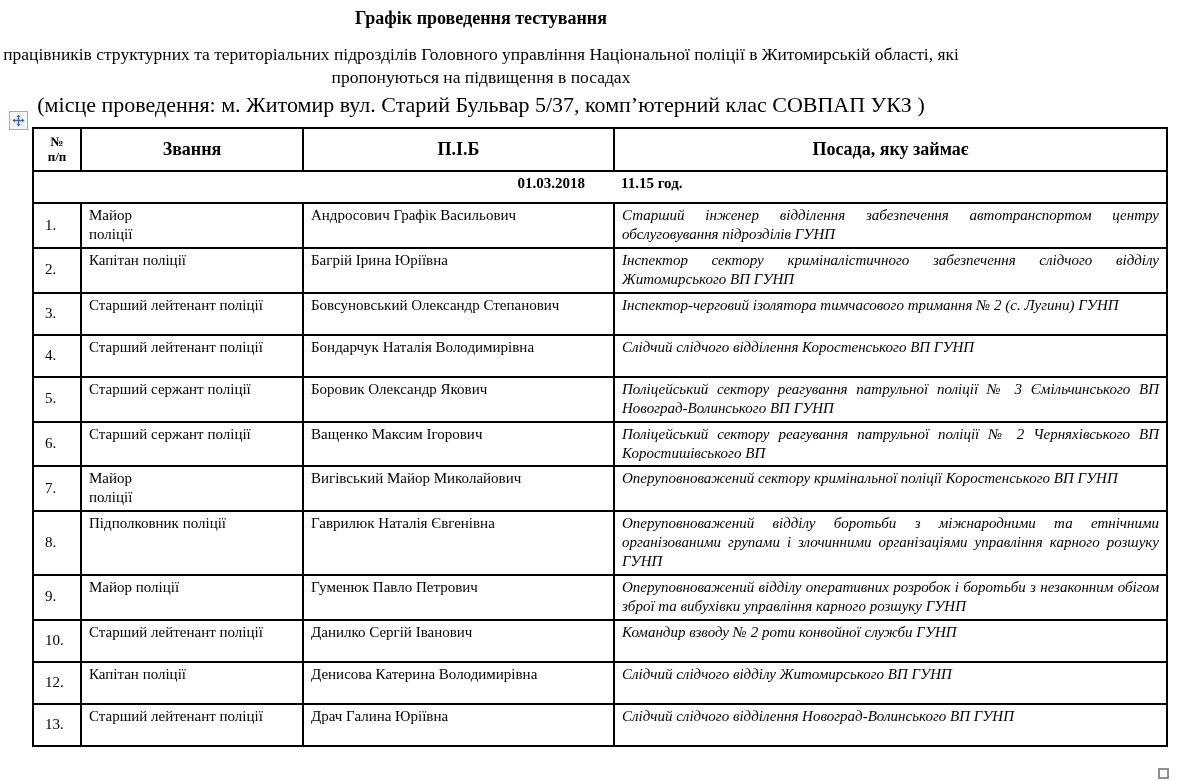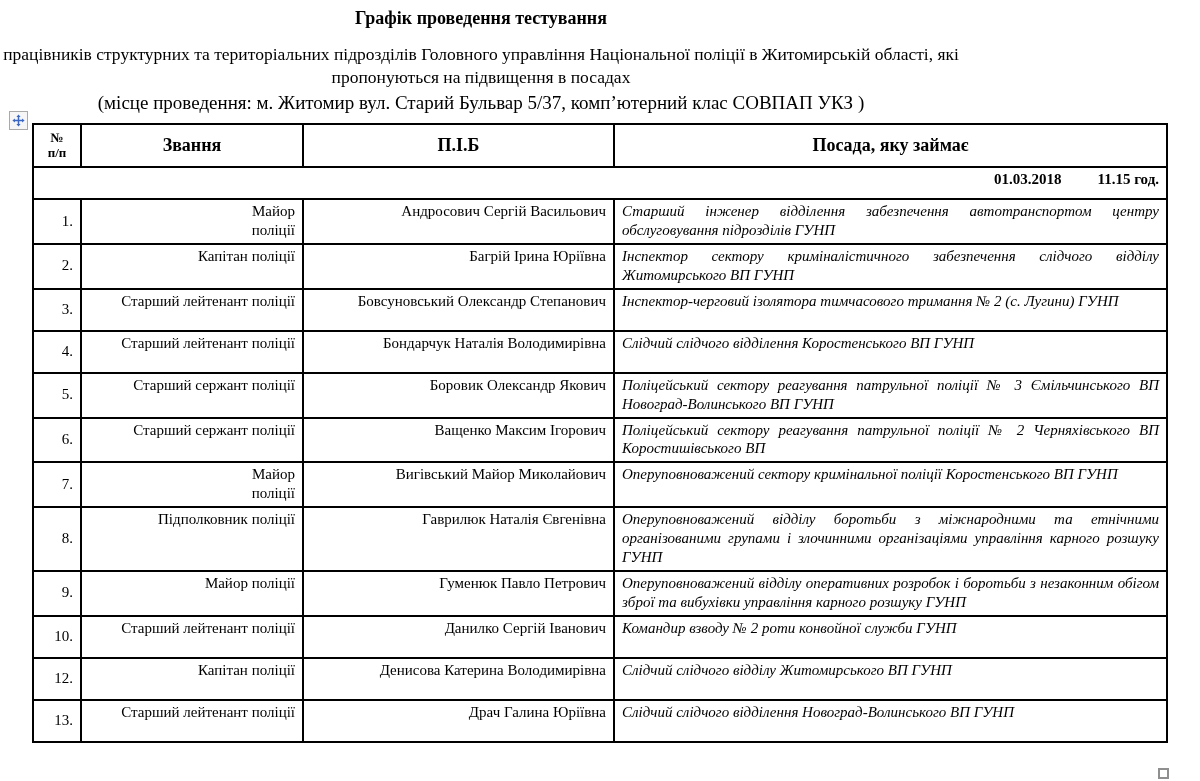--- a/index.html
+++ b/index.html
@@ -23,21 +23,21 @@
   .doc-subtitle {
     margin: 13px auto 0;
     max-width: 1130px;
     font-size: 17.5px;
     font-weight: normal;
     line-height: 1.32;
   }
   .doc-location {
     margin: 0 auto;
     max-width: 1130px;
-    font-size: 19px;
+    font-size: 22px;
     font-weight: normal;
     line-height: 1.35;
   }
 
   
   table.schedule {
     border-collapse: collapse;
     table-layout: fixed;
     width: 1134px;
     margin: 8px 0 0 32px;
@@ -68,21 +68,20 @@
     font-weight: bold;
     vertical-align: middle;
   }
   .date-row .time-part { margin-left: 36px; }
   .schedule tbody tr.data-row { height: 42px; }
   .schedule tbody td {
     font-size: 15px;
     line-height: 1.26;
     padding: 2px 7px 3px;
     vertical-align: top;
-    text-align: right;
   }
   .schedule td.c-num {
     vertical-align: middle;
     padding-left: 11px;
     font-size: 15px;
   }
   .schedule td.c-rank { white-space: pre-line; margin-left: 24px; }
   .schedule td.c-name { }
   .schedule td.c-pos { text-align: justify; font-style: italic; }
 
@@ -145,21 +144,21 @@
     <tbody id="schedule-body">
       <tr class="date-row">
         <td colspan="4">
           <span class="date-part">01.03.2018</span><span class="time-part">11.15 год.</span>
         </td>
       </tr>
     <tr class="data-row">
       <td class="c-num">1.</td>
       <td class="c-rank">Майор
 поліції</td>
-      <td class="c-name">Андросович Сергій Васильович</td>
+      <td class="c-name">Андросович Графік Васильович</td>
       <td class="c-pos">Старший інженер відділення забезпечення автотранспортом центру обслуговування підрозділів ГУНП</td>
     </tr>
         <tr class="data-row">
       <td class="c-num">2.</td>
       <td class="c-rank">Капітан поліції</td>
       <td class="c-name">Багрій Ірина Юріївна</td>
       <td class="c-pos">Інспектор сектору криміналістичного забезпечення слідчого відділу Житомирського ВП ГУНП</td>
     </tr>
         <tr class="data-row">
       <td class="c-num">3.</td>

